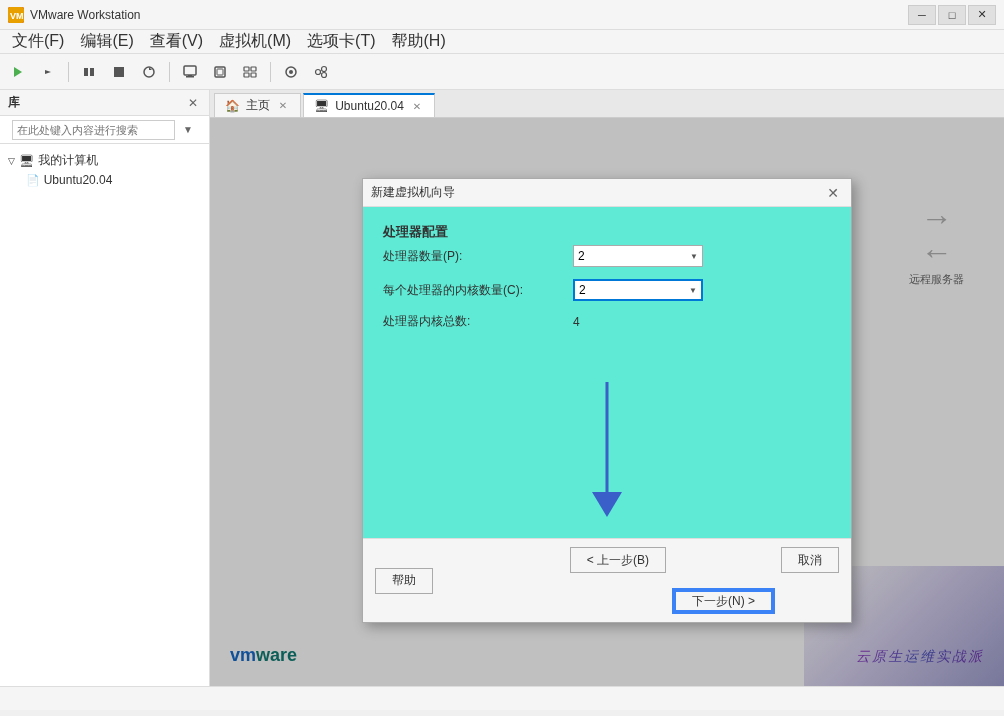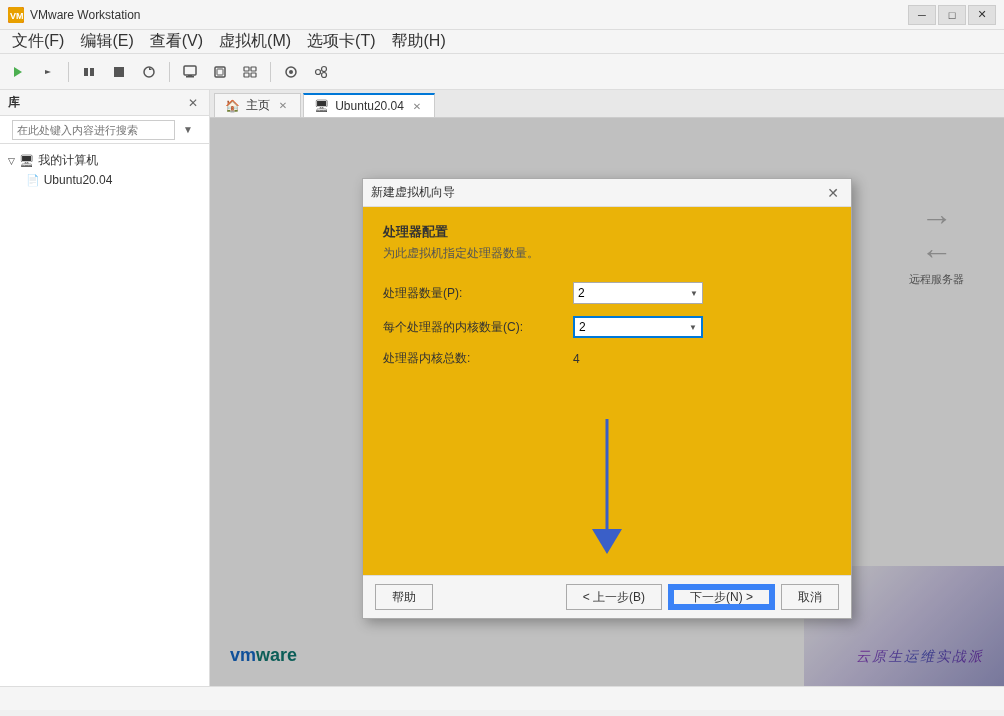--- a/index.html
+++ b/index.html
@@ -282,21 +282,21 @@
       background: rgba(0,0,0,0.2);
       display: flex;
       align-items: flex-start;
       justify-content: center;
       padding-top: 60px;
       z-index: 100;
     }
 
     
     .dialog {
-      background: #eab308;
+      background: #5eead4;
       border: 1px solid #aaa;
       box-shadow: 4px 4px 12px rgba(0,0,0,0.3);
       width: 490px;
       display: flex;
       flex-direction: column;
     }
     .dialog-titlebar {
       background: #f5f5f5;
       border-bottom: 1px solid #ddd;
       height: 28px;
@@ -405,22 +405,23 @@
       padding: 0 16px;
       font-size: 12px;
       border: 1px solid #aaa;
       background: #f5f5f5;
       cursor: pointer;
       display: flex; align-items: center; justify-content: center;
       color: #333;
     }
     .dialog-btn.primary {
       background: #f5f5f5;
-      border: 6px solid #3b82f6;
-      color: #333;
+      border: 4px solid #3b82f6;
+      color: #333;
+      margin-top: 41px;
     }
 
     
     .corner-gradient {
       position: absolute;
       bottom: 0;
       right: 0;
       width: 200px;
       height: 120px;
       background: linear-gradient(135deg, transparent, rgba(100,80,180,0.3), rgba(60,60,150,0.5));
@@ -584,21 +585,20 @@
         <div class="modal-overlay">
           <div class="dialog">
 
             <div class="dialog-titlebar">
               <span class="dialog-title-text">新建虚拟机向导</span>
               <div class="dialog-close">✕</div>
             </div>
 
             <div class="dialog-body">
               <div class="dialog-section-title">处理器配置</div>
-              <div class="dialog-section-desc">为此虚拟机指定处理器数量。</div>
 
 
               <div class="dialog-row">
                 <span class="dialog-row-label">处理器数量(P):</span>
                 <div class="dialog-select" style="border:1px solid #aaa;">
                   <span>2</span>
                   <span class="select-arrow">▼</span>
                 </div>
               </div>
 

